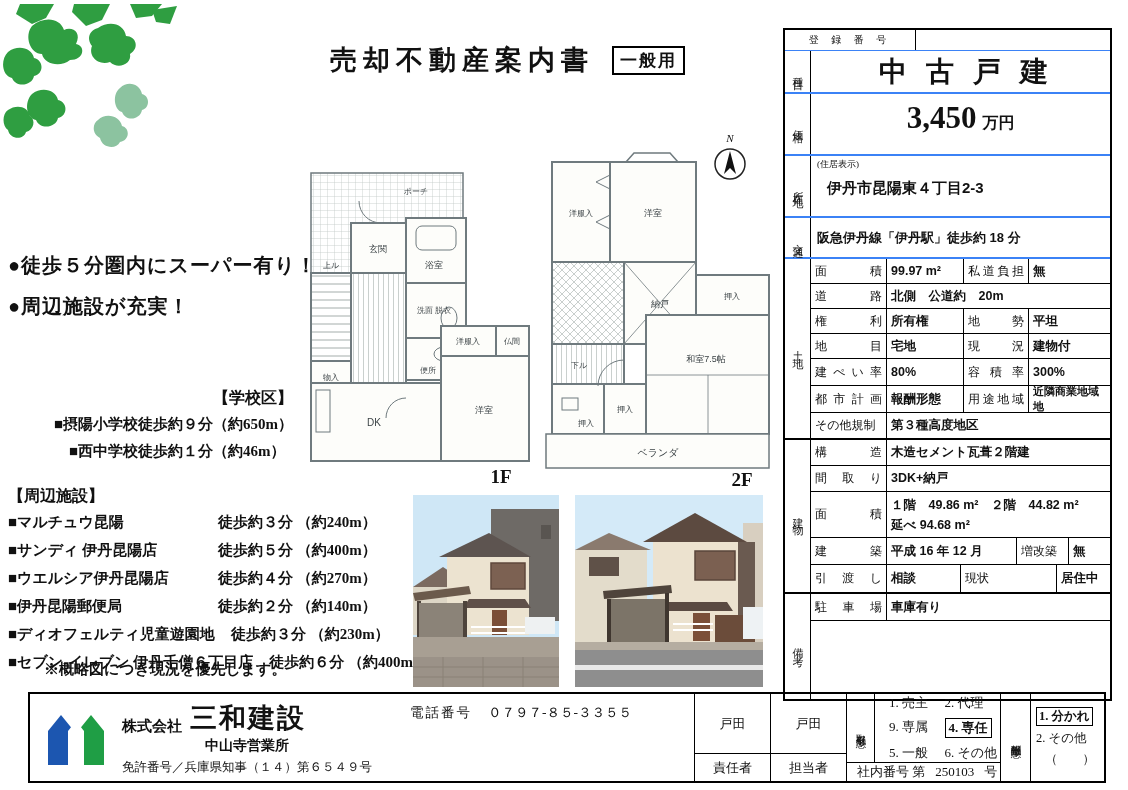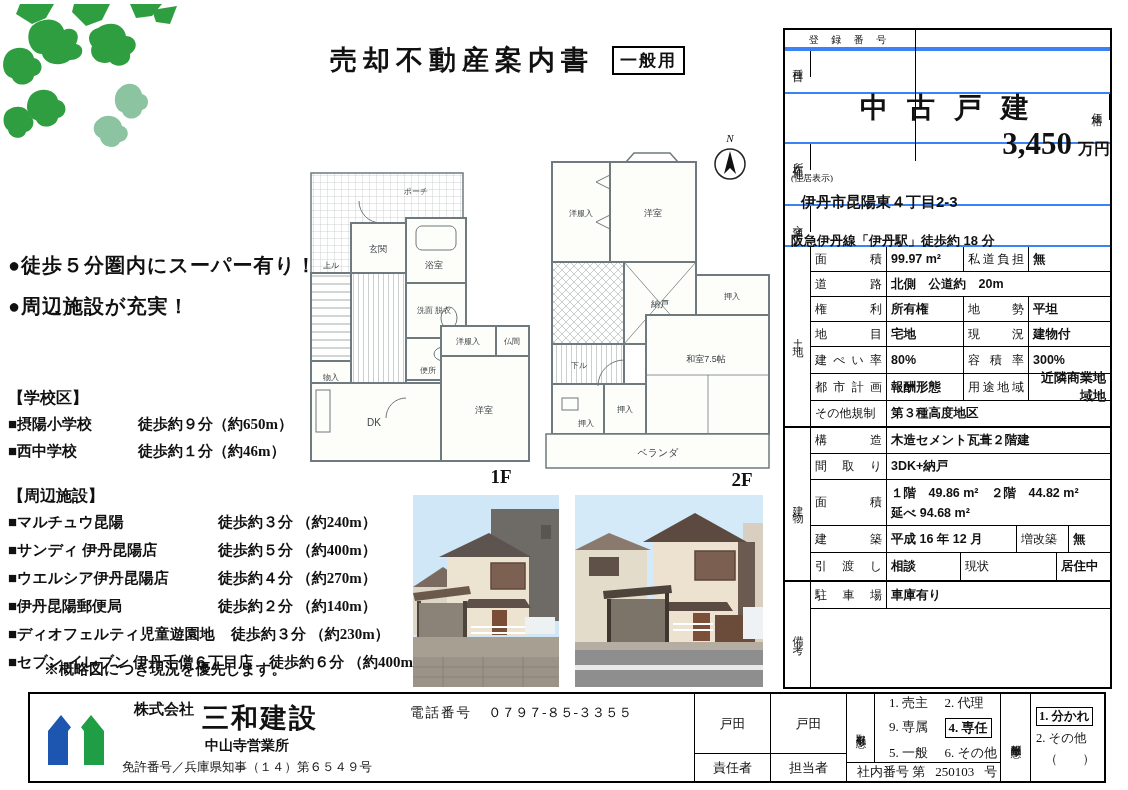--- a/index.html
+++ b/index.html
@@ -14,21 +14,21 @@
   .ivy { position: absolute; left: 2px; top: 2px; }
 
   
   .title-row { position: absolute; left: 330px; top: 42px; display: flex; align-items: center; gap: 18px; }
   .doc-title { font-size: 27px; font-weight: bold; letter-spacing: 6px; }
   .title-badge { font-size: 17px; font-weight: bold; border: 2px solid #000; padding: 1px 6px; letter-spacing: 2px; }
 
   
   .bullets { position: absolute; left: 8px; top: 252px; }
   .bullet-line { font-size: 20px; font-weight: bold; letter-spacing: 1px; margin-bottom: 14px; }
-  .school { position: absolute; left: 8px; top: 388px; }
+  .school { position: absolute; left: 8px; top: 388px; text-align: right; }
   .facilities { position: absolute; left: 8px; top: 486px; }
   .list-heading { font-size: 16px; font-weight: bold; margin-bottom: 6px; }
   .list-item { display: flex; font-size: 15px; font-weight: bold; margin-bottom: 8px; }
   .school .list-item .li-name { width: 130px; }
   .facilities .list-item { margin-bottom: 9px; }
   .facilities .list-item .li-name { width: 210px; }
   .facilities .list-item.wide .li-name { width: auto; margin-right: 16px; }
   .sketch-note { position: absolute; left: 44px; top: 660px; font-size: 15px; font-weight: bold; }
 
   
@@ -38,33 +38,33 @@
 
   
   .photo1 { position: absolute; left: 413px; top: 495px; }
   .photo2 { position: absolute; left: 575px; top: 495px; }
 
   
   .itable {
     position: absolute; left: 783px; top: 28px; width: 329px;
     border: 2px solid #000; background: #fff; font-size: 13px;
   }
-  .itable .row { display: flex; border-bottom: 4px solid #3b82f6; flex-direction: column; }
+  .itable .row { display: flex; border-bottom: 1px solid #3b82f6; }
   .vcell {
     width: 26px; flex: 0 0 26px; border-right: 1px solid #000;
     display: flex; align-items: center; justify-content: center;
     writing-mode: vertical-rl; text-orientation: upright;
     font-size: 11px; letter-spacing: 3px; padding: 2px 0;
   }
   .reg-row { height: 21px; }
   .reg-label { width: 131px; flex: 0 0 131px; border-right: 1px solid #000; font-size: 10px; letter-spacing: 5px; text-align: center; line-height: 19px; }
   .reg-value { flex: 1; }
   .type-row { height: 43px; border-bottom-width: 2px !important; gap: 12px; }
   .type-value { flex: 1; display: flex; align-items: center; justify-content: center; font-size: 28px; font-weight: bold; letter-spacing: 6px; }
-  .price-row { height: 50px; border-bottom-width: 2px !important; align-items: flex-end; }
+  .price-row { height: 62px; border-bottom-width: 2px !important; }
   .price-value { flex: 1; display: flex; align-items: baseline; justify-content: center; padding-top: 6px; }
   .price-num { font-size: 31px; font-weight: bold; }
   .price-unit { font-size: 16px; font-weight: bold; margin-left: 6px; }
   .loc-row { height: 62px; border-bottom-width: 2px !important; }
   .loc-value { flex: 1; padding: 2px 6px; }
   .loc-note { font-size: 9px; }
   .loc-addr { font-size: 15px; font-weight: bold; margin: 8px 0 0 10px; font-family: "Liberation Sans", sans-serif; }
   .access-row { height: 41px; border-bottom-width: 2px !important; }
   .access-value { flex: 1; display: flex; align-items: center; padding-left: 6px; font-size: 13px; font-weight: bold; font-family: "Liberation Sans", sans-serif; }
 
@@ -79,34 +79,34 @@
   .bR { border-right: 1px solid #000; }
   .w76 { width: 76px; flex: 0 0 76px; }
   .w77 { width: 77px; flex: 0 0 77px; }
   .w65 { width: 65px; flex: 0 0 65px; }
   .w130 { width: 130px; flex: 0 0 130px; }
   .w52 { width: 52px; flex: 0 0 52px; }
   .w74 { width: 74px; flex: 0 0 74px; }
   .w96 { width: 96px; flex: 0 0 96px; }
   .fx { flex: 1; }
   .gl .jl { width: 100%; text-align: justify; text-align-last: justify; }
-  .small-v { font-size: 13px; text-align: right; }
+  .small-v { font-size: 11px; }
   .two-line { display: block; padding: 3px 4px; }
   .two-line div { line-height: 20px; }
   .remarks-empty { height: 78px; }
 
   
   .footer {
     position: absolute; left: 28px; top: 692px; width: 1078px; height: 91px;
     border: 2.5px solid #000; display: flex;
   }
   .f-company { width: 368px; flex: 0 0 368px; display: flex; align-items: center; padding: 6px 4px 6px 14px; }
   .f-logo { flex: 0 0 64px; }
   .f-cotext { margin-left: 14px; }
-  .f-coname-line { display: flex; align-items: flex-start; margin-left: 12px; }
+  .f-coname-line { display: flex; align-items: flex-end; }
   .f-coprefix { font-size: 15px; font-weight: bold; }
   .f-coname { font-size: 27px; font-weight: bold; margin-left: 8px; letter-spacing: 2px; }
   .f-office { font-size: 14px; font-weight: bold; text-align: center; margin-top: 1px; }
   .f-license { font-size: 12.5px; margin-top: 4px; white-space: nowrap; }
   .f-contact { width: 296px; flex: 0 0 296px; padding: 10px 0 6px 12px; font-size: 13.5px; }
   .f-contact .c-line { display: flex; margin-bottom: 7px; }
   .f-contact .c-label { width: 78px; letter-spacing: 2px; }
   .f-staffcol { width: 76px; flex: 0 0 76px; border-left: 1px solid #000; display: flex; flex-direction: column; }
   .f-staff-top { flex: 1; display: flex; align-items: center; justify-content: center; font-size: 13px; }
   .f-staff-bottom { height: 28px; border-top: 1px solid #000; display: flex; align-items: center; justify-content: center; font-size: 13px; }

